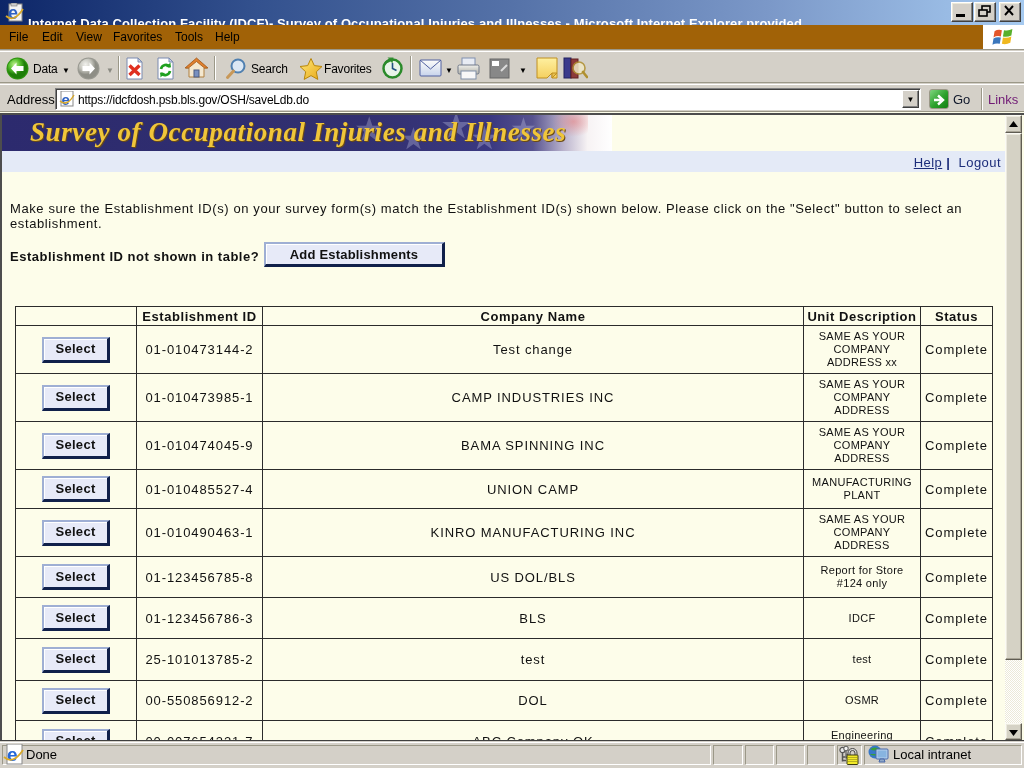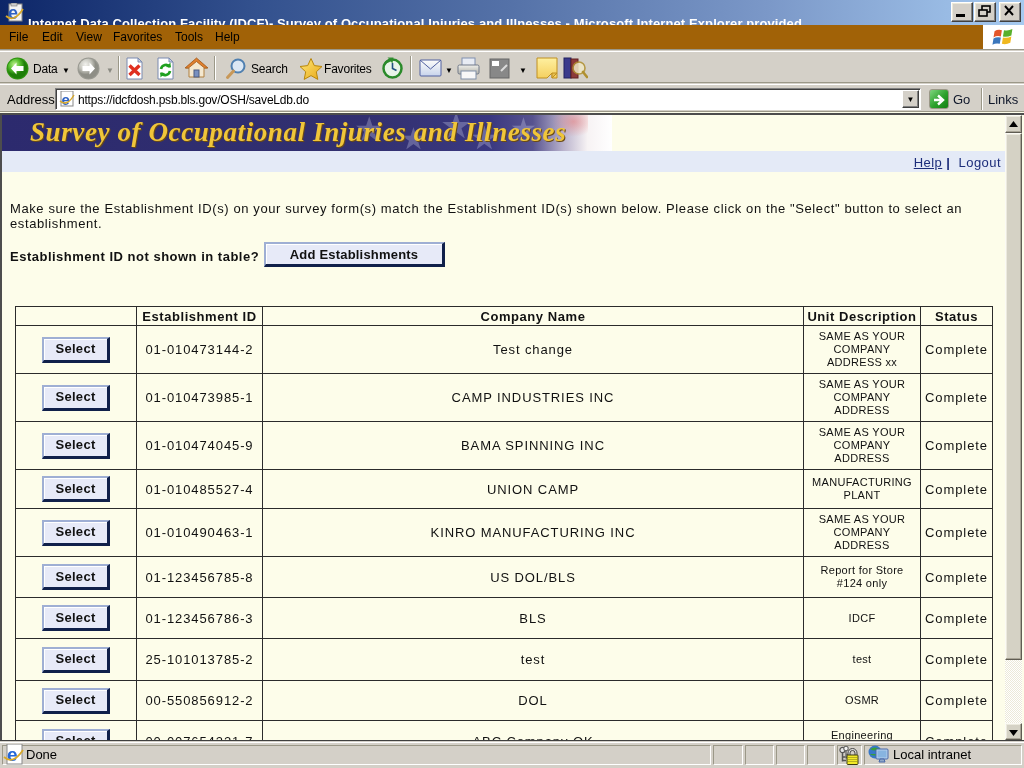--- a/index.html
+++ b/index.html
@@ -41,21 +41,21 @@
 #addrfield .url { position:absolute; left:22px; top:4px; font-size:12px; letter-spacing:-0.2px; color:#000; white-space:nowrap; }
 #addrdrop { position:absolute; right:1px; top:1px; width:17px; height:18px; background:#d4d0c8;
   border:1px solid; border-color:#fff #404040 #404040 #fff; box-shadow:inset -1px -1px 0 #808080;
   font-size:8px; text-align:center; line-height:17px; }
 #gobtn { position:absolute; left:929px; top:4px; width:20px; height:20px; border-radius:3px;
   background:linear-gradient(135deg,#7ed67e 0%,#2ba02b 55%,#148014 100%); border:1px solid #9b9888; }
 #gobtn svg { position:absolute; left:2px; top:2px; }
 #gotxt { position:absolute; left:953px; top:7px; font-size:13px; color:#0f172a; }
 #lsep { position:absolute; left:981px; top:3px; width:2px; height:22px;
   background:linear-gradient(to right,#9b9888 50%,#fff 50%); }
-#linkstxt { position:absolute; left:988px; top:7px; font-size:13px; color:#0f172a; }
+#linkstxt { position:absolute; left:988px; top:7px; font-size:13px; color:#701a75; }
 
 #client { position:absolute; left:0; top:111px; width:1024px; height:630px; background:#fdfdea; }
 #client .topedge { position:absolute; left:0; top:0; width:1024px; height:1px; background:#9b9888; }
 #client .topedge3 { position:absolute; left:0; top:2px; width:1024px; height:2px; background:#4d4d4d; }
 #client .leftedge { position:absolute; left:0; top:2px; width:2px; height:628px; background:#4d4d4d; }
 #client .botedge { position:absolute; left:0; top:629px; width:1024px; height:1px; background:#404040; }
 
 #banner { position:absolute; left:2px; top:4px; width:610px; height:36px; overflow:hidden;
   background:linear-gradient(to right,#2c2a6e 0%,#323070 60%,#3a3880 80%,#57538f 87%,#b9b2cc 92%,#f7f3f4 96%,#ffffff 100%);
 }

